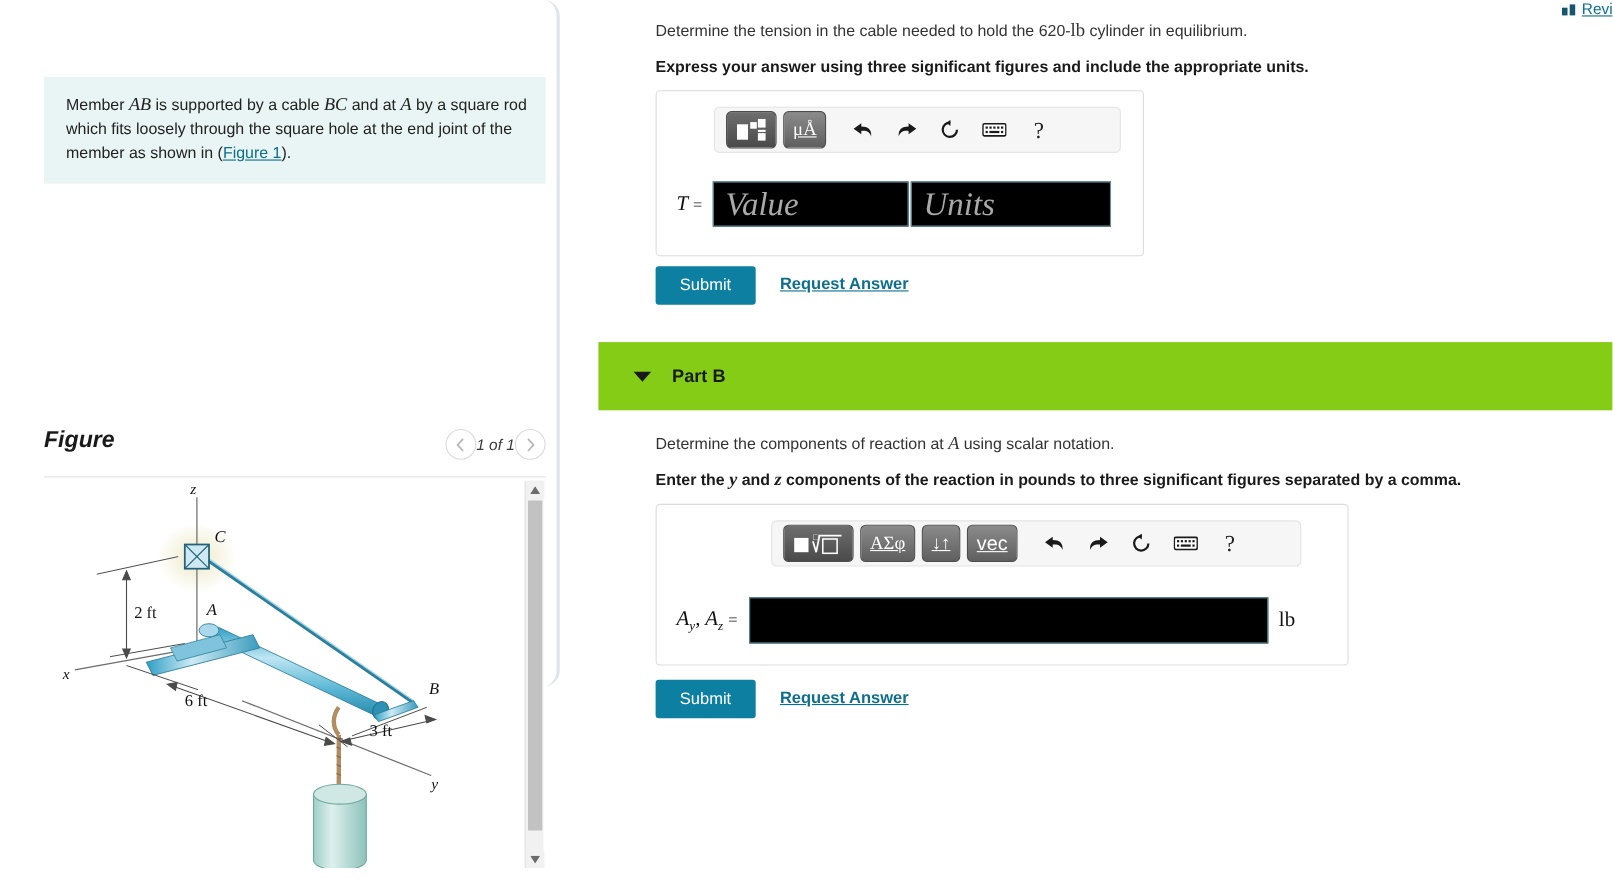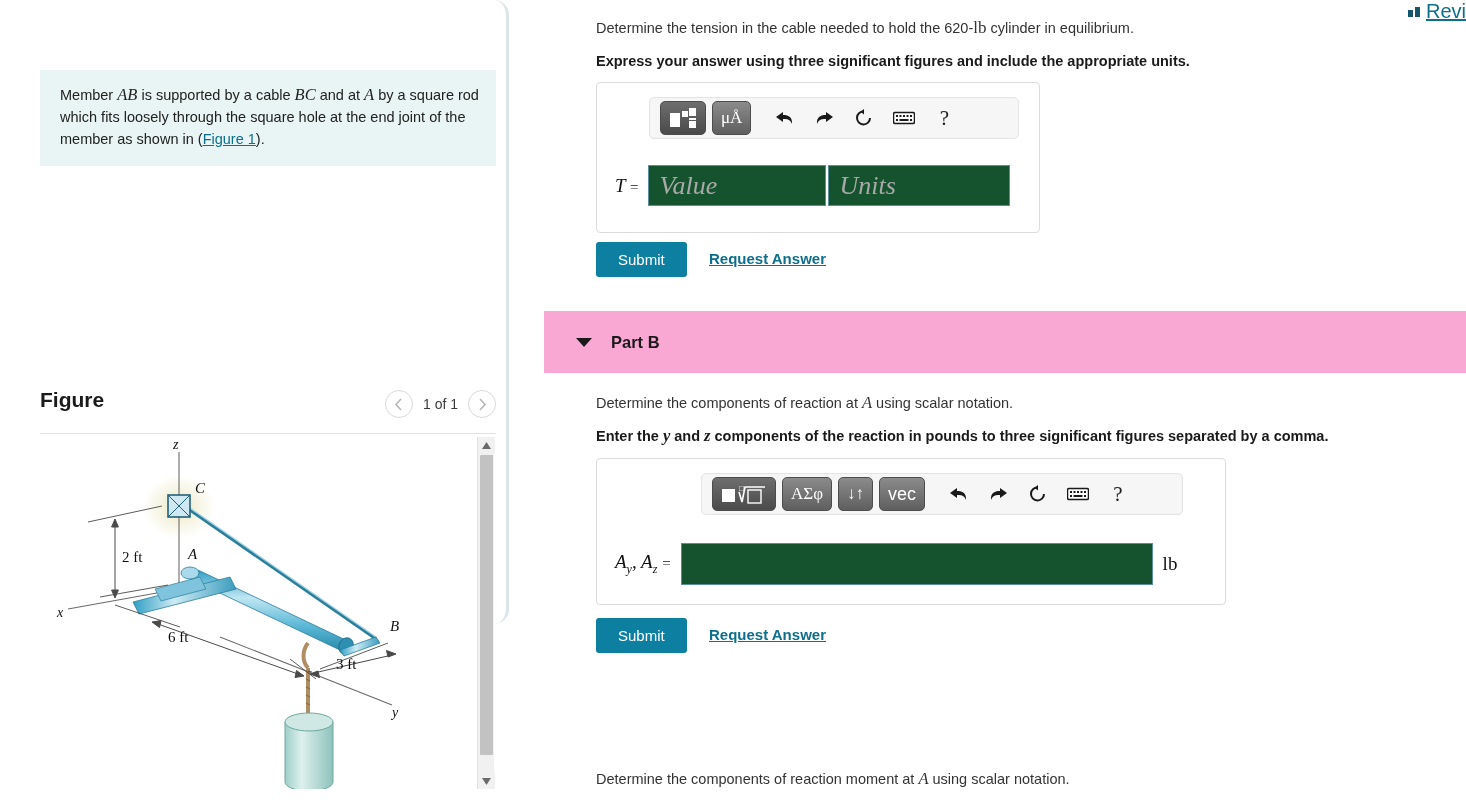--- a/index.html
+++ b/index.html
@@ -24,27 +24,27 @@
     position: absolute; left: 40px; top: 70px;
     width: 456px;
     background: #e9f4f4;
     padding: 14px 16px 16px 20px;
     font-size: 14.5px; line-height: 22px; color: #222;
   }
   .mi { font-family: "Liberation Serif", serif; font-style: italic; font-size: 16.5px; }
   .fig-link { color: #0d6f8c; text-decoration: underline; cursor: pointer; }
 
   .figure-header {
-    position: absolute; left: 40px; top: 388px; width: 456px; height: 36px;
+    position: absolute; left: 40px; top: 388px; width: 456px; height: 36px; font-style: italic;
   }
   .figure-title {
     position: absolute; left: 0; top: 0;
     font-size: 21px; font-weight: bold; color: #1a1a1a;
   }
-  .pager { position: absolute; right: 0; top: 2px; display: flex; align-items: center; gap: 10px; }
+  .pager { position: absolute; right: 0; top: 2px; display: flex; align-items: center; }
   .pager-btn {
     width: 28px; height: 28px; border-radius: 50%;
     border: 1px solid #d9d9d9; background: #fff;
     display: flex; align-items: center; justify-content: center;
     color: #b6b6b6; font-size: 13px; cursor: pointer;
   }
   .pager-label { font-size: 14px; color: #3a3a3a; }
 
   .figure-rule {
     position: absolute; left: 40px; top: 433px; width: 456px; height: 1px; background: #e2e2e2;
@@ -73,21 +73,21 @@
   }
 
   
   .main {
     position: absolute; left: 512px; top: 0; width: 954px; height: 800px;
     background: #fff;
   }
   .review-link {
     position: absolute; right: 0px; top: 0px;
     display: flex; align-items: center; gap: 5px;
-    color: #0d6f8c; font-size: 20px; text-decoration: underline; cursor: pointer;
+    color: #0d6f8c; font-size: 14px; text-decoration: underline; cursor: pointer;
   }
   .review-icon { display: inline-block; width: 13px; height: 11px; position: relative; }
   .review-icon i {
     position: absolute; bottom: 0; width: 5px; background: #16556b; display:block;
   }
   .review-icon i:nth-child(1){ left:0; height: 7px; }
   .review-icon i:nth-child(2){ left:7px; height: 10px; }
 
   .q-text {
     position: absolute; left: 84px;
@@ -108,39 +108,40 @@
   }
   .tb-btn {
     height: 34px; min-width: 34px; padding: 0 8px;
     border-radius: 5px;
     background: linear-gradient(#8b8b8b, #5f5f5f);
     border: 1px solid #4d4d4d;
     color: #fff;
     display: flex; align-items: center; justify-content: center;
     font-family: "Liberation Serif", serif; font-size: 17px;
     cursor: pointer;
+    text-decoration: underline;
   }
   .tb-btn.dark { background: linear-gradient(#6e6e6e, #4a4a4a); }
   .tb-plain {
     width: 34px; height: 34px;
     display: flex; align-items: center; justify-content: center;
     color: #222; font-size: 19px; cursor: pointer; background: transparent; border: none;
   }
   .tb-sep { width: 4px; }
 
   .ans-row {
     position: absolute; display: flex; align-items: center; gap: 10px;
   }
   .ans-label {
     font-family: "Liberation Serif", serif; font-style: italic; font-size: 19px; color: #111;
   }
   .ans-input {
-    border: 1px solid #5a8f9c; background: #14532d;
+    border: 1px solid #5a8f9c; background: #000000;
     font-family: "Liberation Serif", serif; font-style: italic;
-    font-size: 26px; color: #a9a9a9;
+    font-size: 30px; color: #a9a9a9;
     padding: 4px 10px;
     outline: none;
   }
   .ans-input::placeholder { color: #a9a9a9; font-style: italic; }
   .units-suffix {
     font-family: "Liberation Serif", serif; font-size: 19px; color: #111; font-style: normal;
   }
 
   .btn-submit {
     position: absolute;
@@ -150,21 +151,21 @@
     padding: 9px 22px; cursor: pointer;
   }
   .link-request {
     position: absolute;
     color: #0d6f8c; font-size: 15px; font-weight: bold;
     text-decoration: underline; cursor: pointer;
   }
 
   .part-band {
     position: absolute; left: 32px; width: 922px; height: 62px;
-    background: #f9a8d4;
+    background: #84cc16;
     display: flex; align-items: center;
   }
   .part-caret {
     margin-left: 32px; width: 0; height: 0;
     border-left: 8px solid transparent; border-right: 8px solid transparent;
     border-top: 9px solid #1a1a1a; cursor: pointer;
   }
   .part-title {
     margin-left: 19px; font-size: 16.5px; font-weight: bold; color: #1a1a1a;
   }
@@ -468,18 +469,15 @@
         </span>
         <input class="ans-input" style="width: 472px; height: 42px;">
         <span class="units-suffix">lb</span>
       </div>
     </div>
 
     <button class="btn-submit" style="left:84px; top:618px;">Submit</button>
     <div class="link-request" style="left:197px; top:626px;">Request Answer</div>
 
 
-    <div class="q-text" style="top:769px;">
-      <span>Determine the components of reaction moment at </span><span class="mi">A</span><span> using scalar notation.</span>
-    </div>
 
   </div>
 </div>
 
 </body></html>

